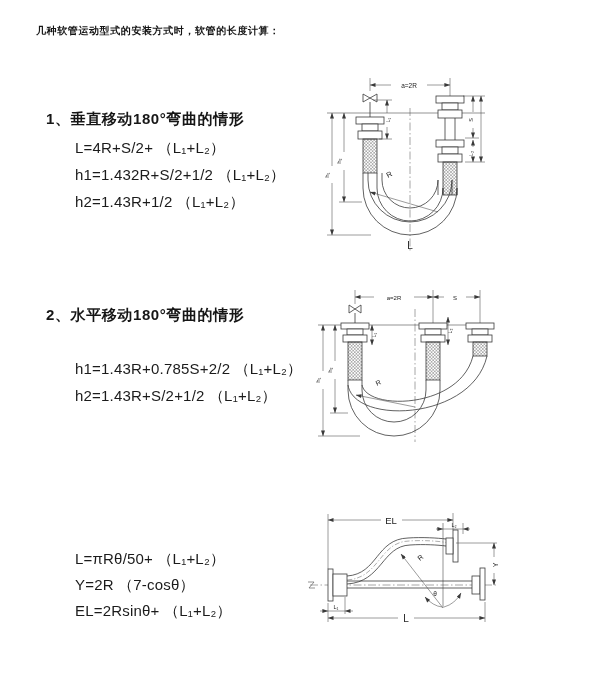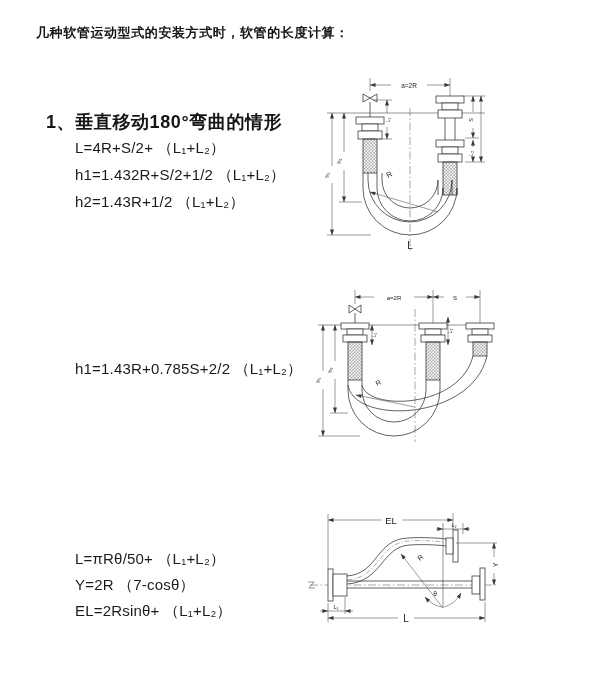--- a/index.html
+++ b/index.html
@@ -2,25 +2,25 @@
 <html><head>
 <meta charset="utf-8">
 <style>
   html,body { margin:0; padding:0; background:#e8e8e8; }
   .canvas {
     position:relative; width:600px; height:675px; background:#ffffff;
     font-family:"Liberation Sans","DejaVu Sans",sans-serif; color:#1b1b1b;
     overflow:hidden; margin:0 auto;
   }
   .title {
-    position:absolute; left:36px; top:24px; font-size:13px; font-weight:700;
+    position:absolute; left:36px; top:24px; font-size:10px; font-weight:700;
     color:#151515; letter-spacing:0.6px; white-space:nowrap;
   }
   .heading {
-    position:absolute; font-size:18px; font-weight:700; color:#161616;
+    position:absolute; font-size:15px; font-weight:700; color:#161616;
     letter-spacing:0.6px; white-space:nowrap;
   }
   .formula {
     position:absolute; font-size:15px; font-weight:400; color:#1b1b1b;
     letter-spacing:0.2px; white-space:nowrap;text-align:center;
   }
   svg.diagram { position:absolute; overflow:visible; }
   svg .ln   { stroke:#3a3a3a; stroke-width:0.8; fill:none; }
   svg .thin { stroke:#4a4a4a; stroke-width:0.6; fill:none; }
   svg .dim  { stroke:#4a4a4a; stroke-width:0.55; fill:none; }
@@ -49,21 +49,23 @@
     </defs>
   </svg>
 
   <div class="title">几种软管运动型式的安装方式时，软管的长度计算：</div>
 
   <div class="heading" style="left:46px; top:110px">1、垂直移动180°弯曲的情形</div>
   <div class="formula" style="left:75px; top:139px">L=4R+S/2+ （L₁+L₂）</div>
   <div class="formula" style="left:75px; top:166px">h1=1.432R+S/2+1/2 （L₁+L₂）</div>
   <div class="formula" style="left:75px; top:193px">h2=1.43R+1/2 （L₁+L₂）</div>
 
+  <div class="heading" style="left:46px; top:306px">2、水平移动180°弯曲的情形</div>
   <div class="formula" style="left:75px; top:360px">h1=1.43R+0.785S+2/2 （L₁+L₂）</div>
+  <div class="formula" style="left:75px; top:387px">h2=1.43R+S/2+1/2 （L₁+L₂）</div>
 
   <div class="formula" style="left:75px; top:550px">L=πRθ/50+ （L₁+L₂）</div>
   <div class="formula" style="left:75px; top:576px">Y=2R （7-cosθ）</div>
   <div class="formula" style="left:75px; top:602px">EL=2Rsinθ+ （L₁+L₂）</div>
 
   <svg class="diagram" style="left:315px; top:68px" width="272" height="194" viewBox="0 0 272 194">
 
     <line class="cl" x1="95" y1="40" x2="95" y2="184"></line>
     <line class="thin" x1="12" y1="45" x2="170" y2="45"></line>
 

